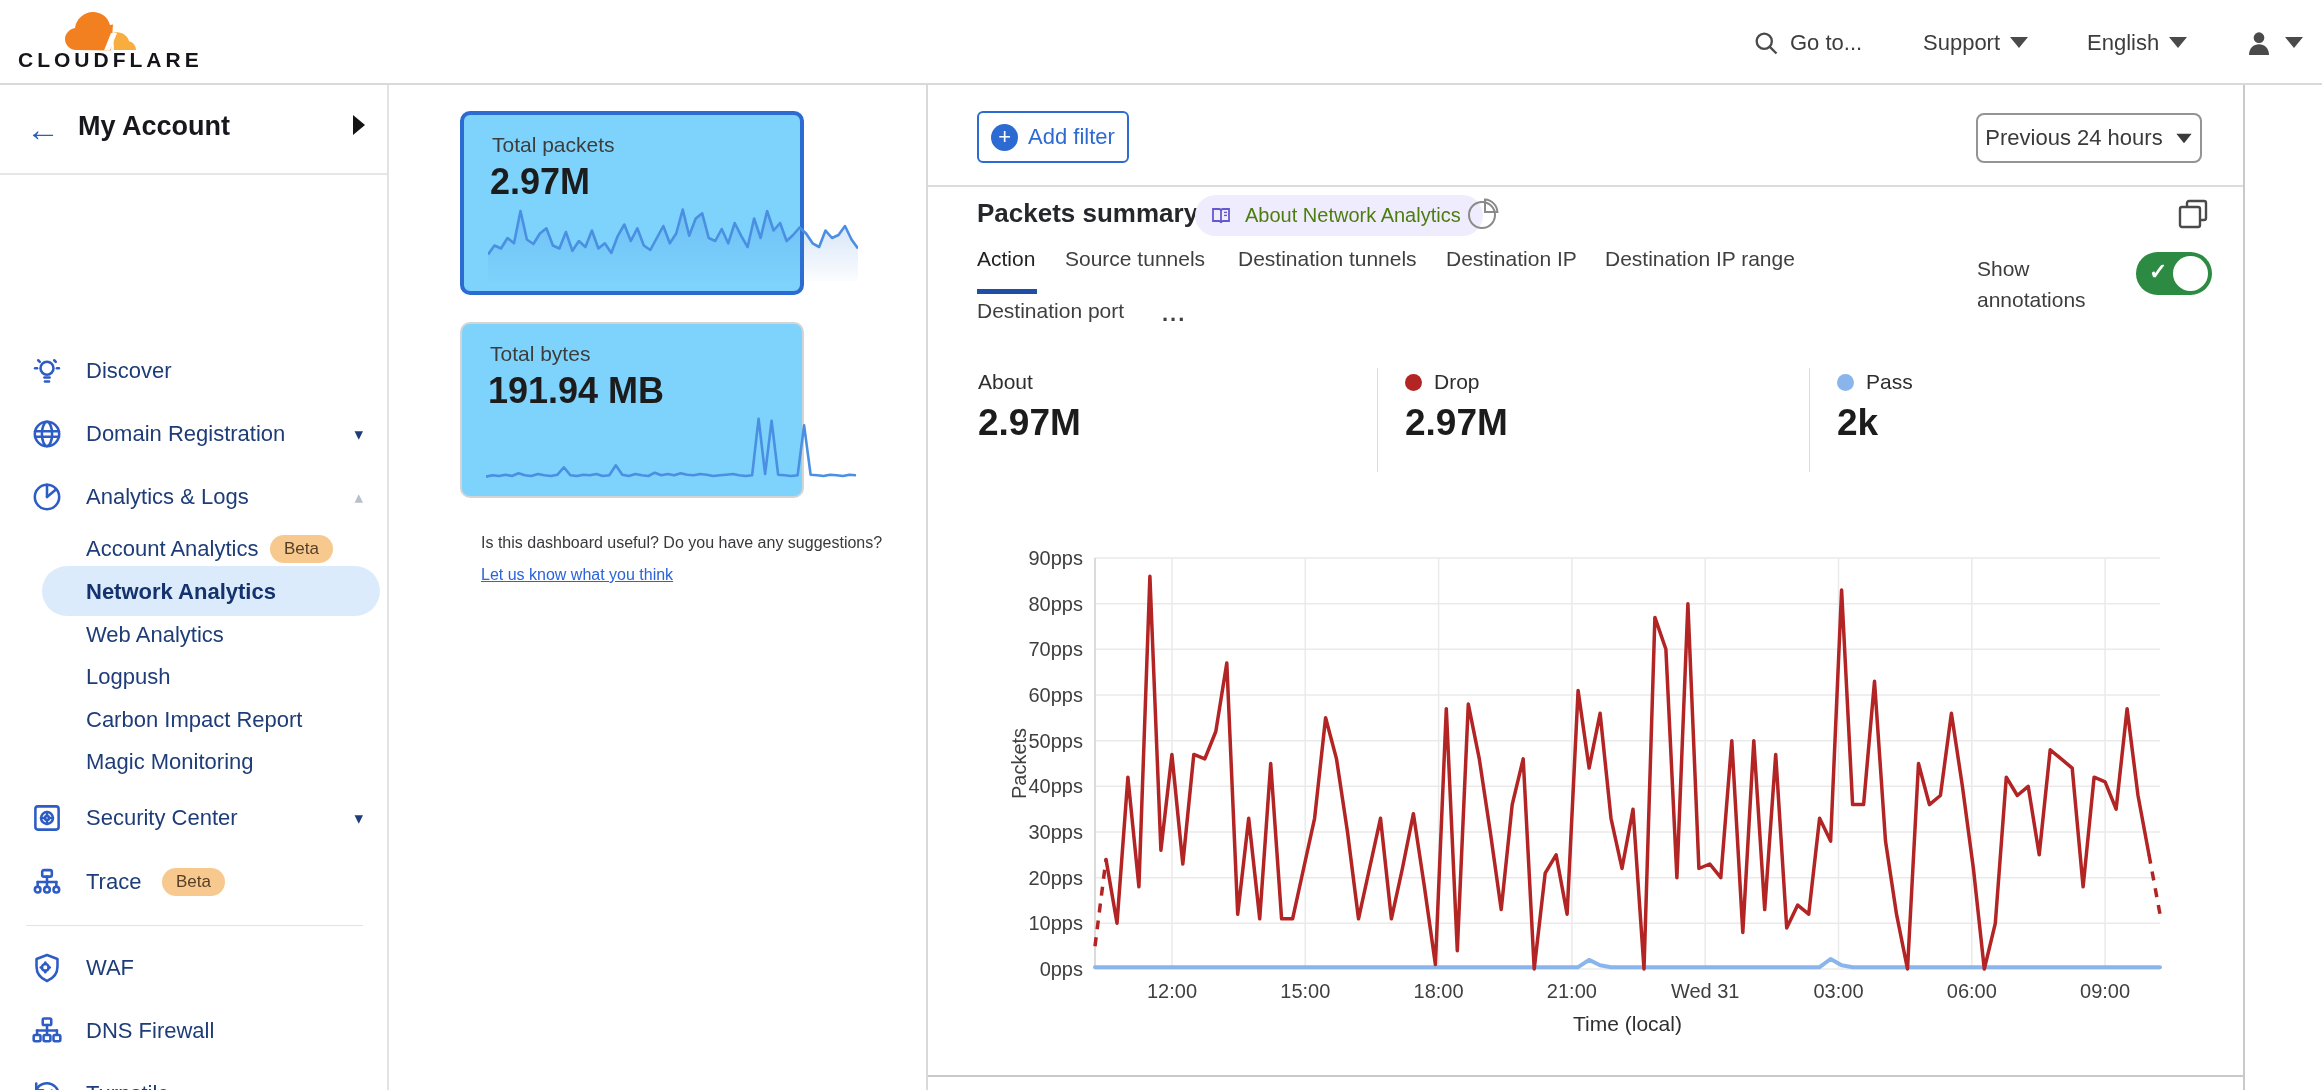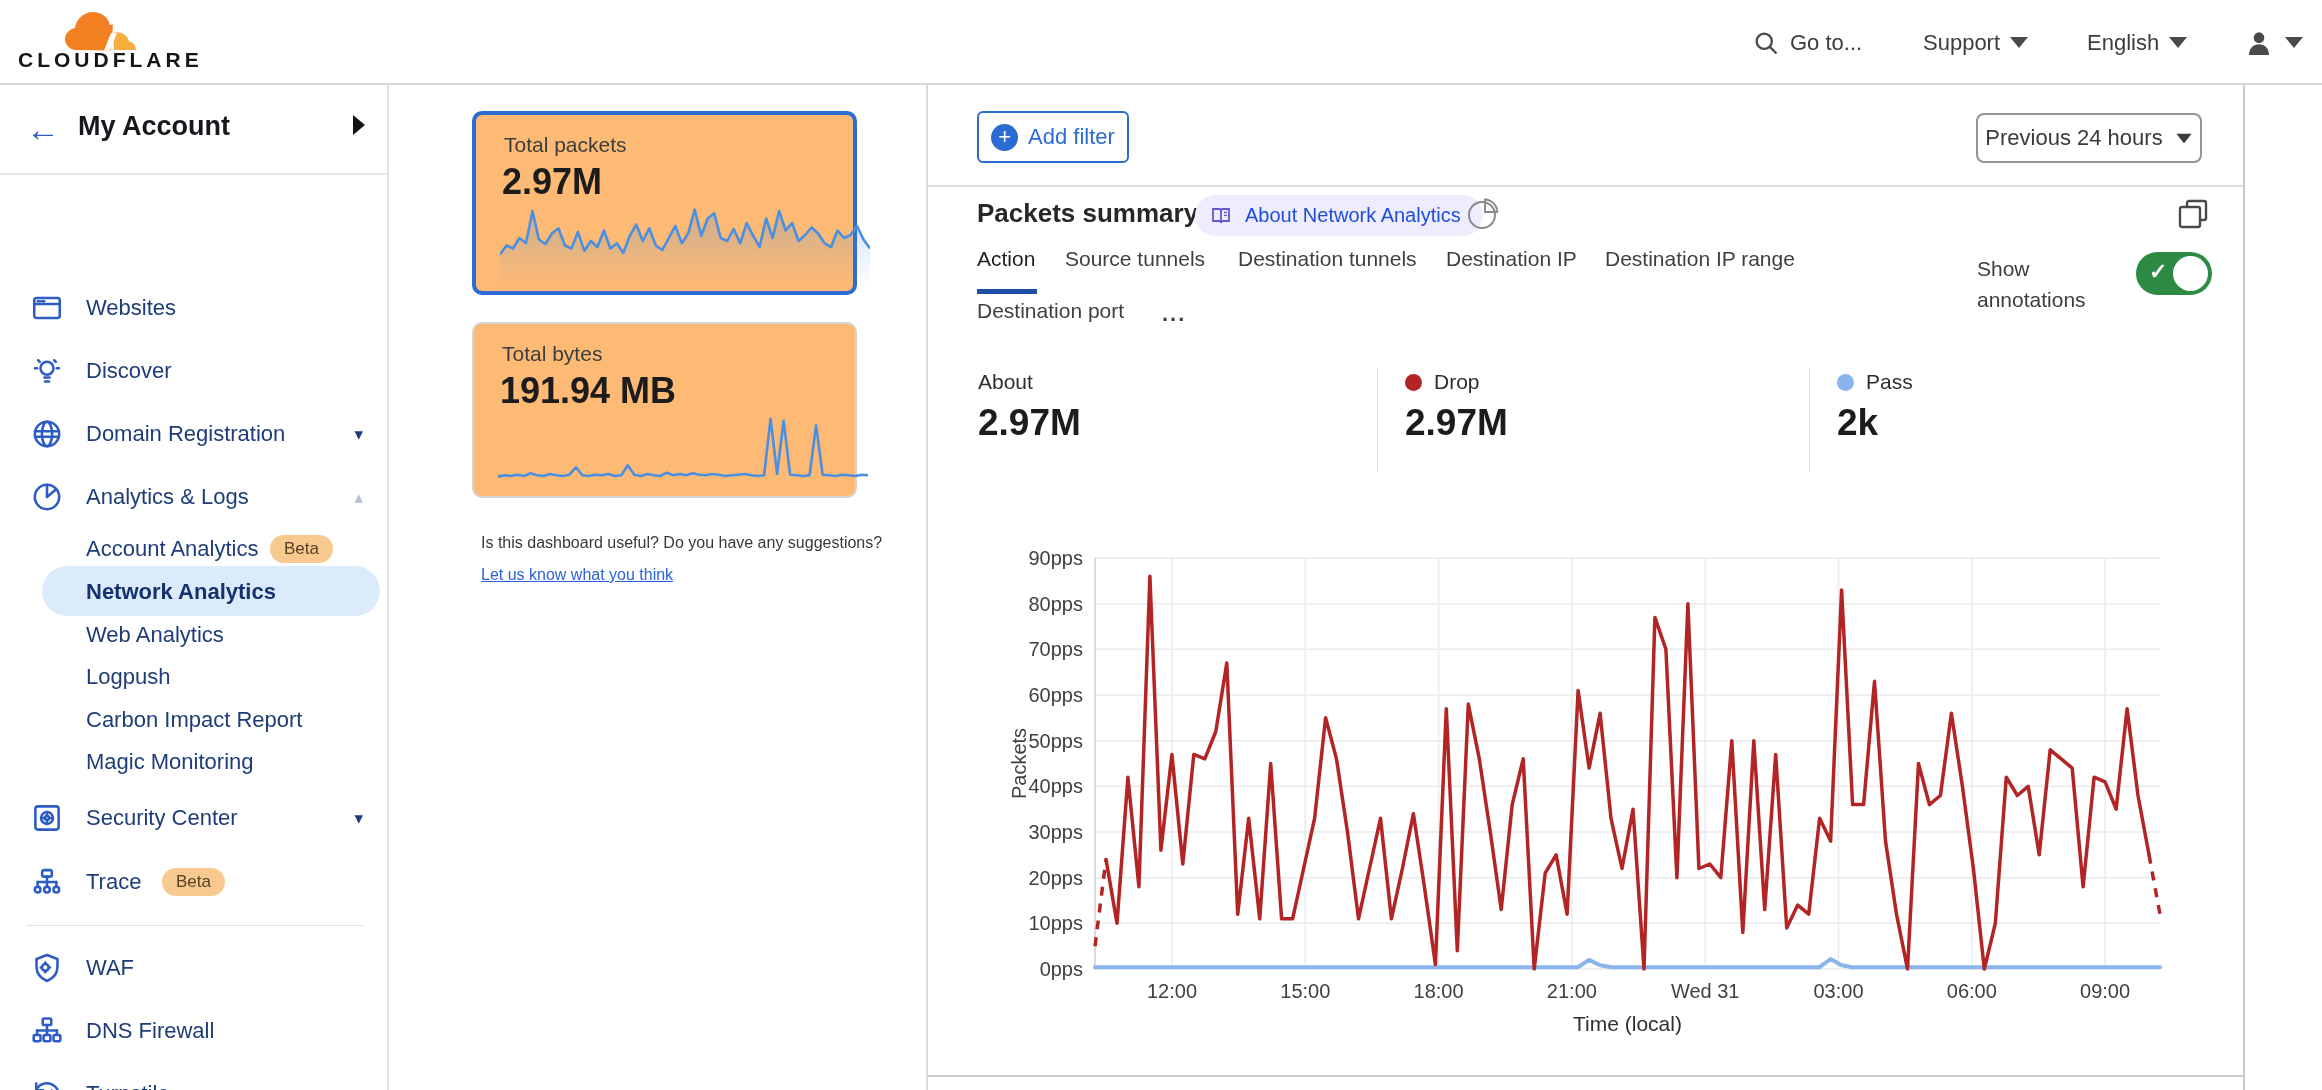--- a/index.html
+++ b/index.html
@@ -25,40 +25,40 @@
   .nav-row .nav-label { position:absolute; left:86px; font-size:22px; color:#1e3d78; white-space:nowrap; }
   .nav-row .side-caret { position:absolute; right:26px; font-size:17px; color:#1e3d78; }
   .side-caret.muted { color:#b9c0cd; }
   .beta-badge { display:inline-block; margin-left:16px; background:#f8c98f; color:#564027; font-size:17px; padding:4px 14px; border-radius:999px; vertical-align:2px; }
   .sel-pill { position:absolute; left:42px; top:-4px; width:338px; height:50px; background:#dcebfb; border-radius:999px; }
   .nav-label.sel { font-weight:bold; color:#14336e; }
   .side-divider { position:absolute; left:26px; width:337px; height:1px; background:#e3e3e3; }
   .nav-svg { stroke:#2e5cc5; fill:none; stroke-width:1.8; stroke-linecap:round; stroke-linejoin:round; }
 
   
-  .metric-card { position:absolute; left:472px; width:385px; background:#fdba74; border-radius:10px; cursor:pointer; }
+  .metric-card { position:absolute; left:460px; width:344px; background:#7dd3fc; border-radius:10px; cursor:pointer; }
   #card-packets { top:111px; height:184px; border:4px solid #2c6bd2; }
   #card-bytes   { top:322px; height:176px; border:2px solid #d4d4d4; }
   .metric-title { position:absolute; left:28px; top:18px; font-size:21px; color:#3d3d3d; }
   .metric-value { position:absolute; left:26px; top:46px; font-size:36px; font-weight:bold; color:#1c1c1c; }
   .spark { position:absolute; left:24px; bottom:10px; }
   #feedback { position:absolute; left:481px; top:527px; width:430px; font-size:16px; color:#38393d; line-height:32px; }
   #feedback a { color:#2b63d9; text-decoration:underline; cursor:pointer; }
 
   
   #main-card { position:absolute; left:926px; top:85px; width:1319px; height:1005px; background:#fff; border-left:2px solid #dadada; border-right:2px solid #c9c9c9; }
   #filter-divider { position:absolute; left:0; top:100px; width:100%; height:2px; background:#dcdcdc; }
   #bottom-divider { position:absolute; left:0; top:990px; width:100%; height:2px; background:#c9c9c9; }
   #add-filter { position:absolute; left:49px; top:26px; width:152px; height:52px; border:2px solid #2c6bd2; border-radius:6px; background:#fff; display:flex; align-items:center; justify-content:center; gap:10px; font-size:22px; color:#2c6bd2; cursor:pointer; font-family:inherit; }
   .plus-circle { width:27px; height:27px; border-radius:50%; background:#2c6bd2; color:#fff; font-size:22px; line-height:26px; text-align:center; }
   #time-range { position:absolute; left:1048px; top:28px; width:226px; height:50px; border:2px solid #949494; border-radius:8px; background:#fff; display:flex; align-items:center; justify-content:center; gap:12px; font-size:22px; color:#3a3a3a; cursor:pointer; font-family:inherit; }
   #time-range .caret-down { border-top-color:#3a3a3a; transform:scale(.85); }
 
   #panel-title { position:absolute; left:49px; top:113px; font-size:26px; font-weight:bold; color:#26272b; }
-  #about-badge { position:absolute; left:267px; top:110px; height:41px; padding:0 22px 0 14px; background:#efedfd; border-radius:999px; display:flex; align-items:center; gap:12px; font-size:20px; color:#1d4ed8; cursor:pointer; }
+  #about-badge { position:absolute; left:267px; top:110px; height:41px; padding:0 22px 0 14px; background:#efedfd; border-radius:999px; display:flex; align-items:center; gap:12px; font-size:20px; color:#4d7c0f; cursor:pointer; }
   #pie-icon { position:absolute; left:536px; top:110px; cursor:pointer; }
   #copy-icon { position:absolute; left:1248px; top:112px; cursor:pointer; }
 
   .tab { position:absolute; font-size:21px; color:#3f3f3f; cursor:pointer; white-space:nowrap; }
   .tab.active { color:#1f1f1f; }
   #tab-underline { position:absolute; left:49px; top:204px; width:60px; height:5px; background:#1e4fa5; }
   #more-tabs { position:absolute; left:234px; top:216px; font-size:22px; font-weight:bold; color:#3f3f3f; letter-spacing:2px; cursor:pointer; }
   #show-annot { position:absolute; left:1049px; top:168px; width:140px; font-size:21px; color:#3d3d3d; line-height:31px; }
   #annot-toggle { position:absolute; left:1208px; top:167px; width:76px; height:43px; background:#2d8a43; border-radius:999px; cursor:pointer; }
   #annot-toggle .knob { position:absolute; right:4px; top:4px; width:35px; height:35px; background:#fff; border-radius:50%; }
@@ -109,29 +109,20 @@
     </div>
   </div>
 
   <div id="sidebar">
     <div id="account-row">
       <span class="back">←</span>
       <span class="acct-title">My Account</span>
       <span class="fwd"></span>
     </div>
 
-    <div class="nav-row" style="top:201px;">
-      <svg class="nav-ic nav-svg" viewBox="0 0 24 24">
-          <rect x="3" y="5" width="18" height="14" rx="1.5"></rect>
-          <line x1="3" y1="9.2" x2="21" y2="9.2"></line>
-          <line x1="5.5" y1="7.2" x2="7" y2="7.2"></line>
-          <line x1="8.5" y1="7.2" x2="10" y2="7.2"></line>
-        </svg>
-      <span class="nav-label">Websites</span>
-    </div>
     <div class="nav-row" style="top:264px;">
       <svg class="nav-ic nav-svg" viewBox="0 0 24 24">
           <circle cx="12" cy="10" r="4.6"></circle>
           <line x1="10.2" y1="16.6" x2="13.8" y2="16.6"></line>
           <line x1="10.6" y1="19.4" x2="13.4" y2="19.4"></line>
           <line x1="3.6" y1="10" x2="5" y2="10"></line>
           <line x1="19" y1="10" x2="20.4" y2="10"></line>
           <line x1="5.8" y1="4.4" x2="6.9" y2="5.5"></line>
           <line x1="17.1" y1="4.4" x2="18.2" y2="5.5"></line>
         </svg>

